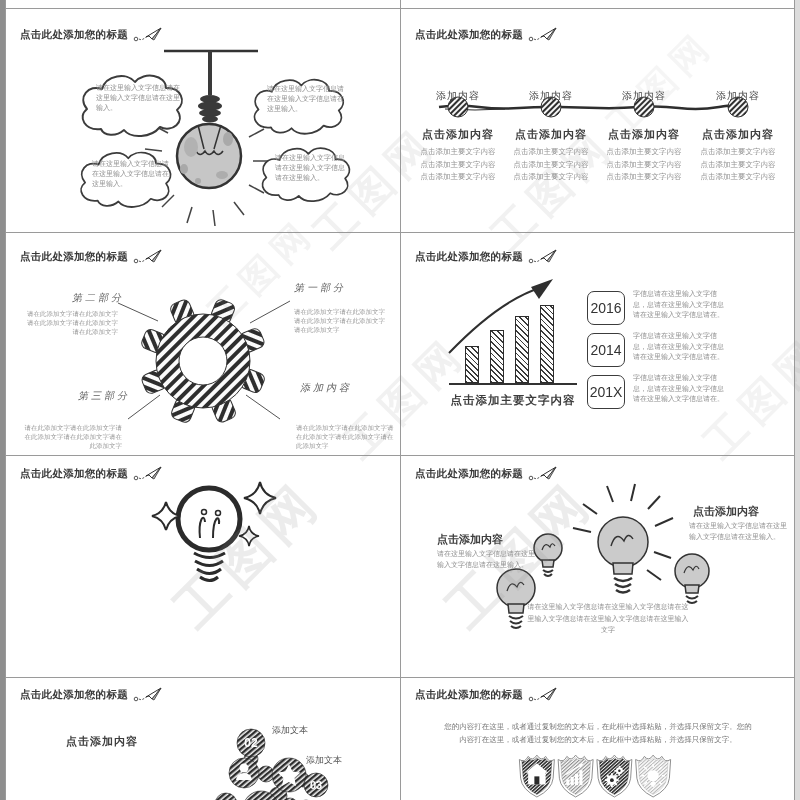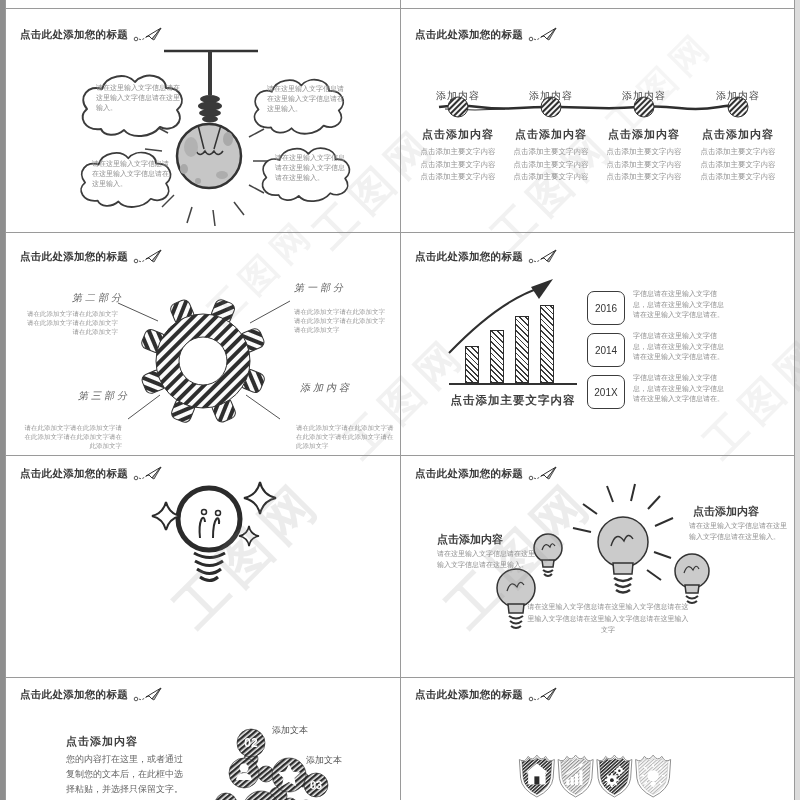--- a/index.html
+++ b/index.html
@@ -12,21 +12,21 @@
                font-size:10.5px;font-weight:bold;color:#383838;letter-spacing:.3px;white-space:nowrap;}
   .abs{position:absolute;}
   .sm{position:absolute;color:#8f8f8f;font-size:7px;line-height:10px;}
   .heading{position:absolute;font-weight:bold;color:#3f3f3f;font-size:11px;white-space:nowrap;}
   .script-label{position:absolute;font-style:italic;color:#5f5f5f;font-size:10px;letter-spacing:3px;white-space:nowrap;}
   .wm{position:absolute;font-weight:bold;transform:rotate(-45deg);white-space:nowrap;
       letter-spacing:8px;color:#8f8f8f;pointer-events:none;z-index:9;}
   .hatch-bar{position:absolute;box-sizing:border-box;border:1.5px solid #2d2d2d;
              background:repeating-linear-gradient(45deg,#3a3a3a 0 1.2px,#fdfdfd 1.2px 4px);}
   .yearbox{position:absolute;width:36px;height:32px;border:1.5px solid #3c3c3c;border-radius:7px;
-           display:flex;align-items:center;justify-content:center;font-size:10px;color:#333;background:#fff;}
+           display:flex;align-items:center;justify-content:center;font-size:14px;color:#333;background:#fff;}
   .tl-col{position:absolute;width:92px;text-align:center;}
   .tl-label{font-size:10px;color:#4a4a4a;letter-spacing:1px;}
   .tl-head{font-weight:bold;color:#3f3f3f;font-size:11px;letter-spacing:1px;}
   .tl-line{font-size:7.5px;color:#929292;line-height:12.5px;white-space:nowrap;}
   svg{display:block;}
 </style>
 </head>
 <body>
 
 <div id="page">
@@ -321,21 +321,20 @@
     <div class="slide-title" style="top:9px;">
       <span>点击此处添加您的标题</span>
       <svg width="30" height="16" viewBox="0 0 30 16">
         <circle cx="3" cy="12" r="1.8" fill="none" stroke="#555" stroke-width="1"></circle>
         <path d="M6,12 C9,14 12,11 14,9" fill="none" stroke="#555" stroke-width="1" stroke-dasharray="2,1.5"></path>
         <polygon points="13,10 28,1 19,12 16,9" fill="#fff" stroke="#333" stroke-width="1"></polygon>
         <polygon points="19,12 28,1 21,13" fill="#b5b5b5" stroke="#333" stroke-width=".8"></polygon>
       </svg>
     </div>
     <div class="heading" style="left:60px;top:56px;letter-spacing:1px;">点击添加内容</div>
-    <div class="abs" style="left:60px;top:74px;width:118px;font-size:9px;line-height:15px;color:#666;">您的内容打在这里，或者通过复制您的文本后，在此框中选择粘贴，并选择只保留文字。</div>
     <svg class="abs" style="left:200px;top:36px;" width="190" height="90" viewBox="0 0 190 90">
       <defs>
         <pattern id="hatch7" width="4" height="4" patternUnits="userSpaceOnUse" patternTransform="rotate(50)">
           <rect width="4" height="4" fill="#f2f2f2"></rect>
             <rect width="2.4" height="4" fill="#2d2d2d"></rect>
         </pattern>
       </defs>
       <g fill="url(#hatch7)" stroke="#222" stroke-width=".6">
         <circle cx="45" cy="45" r="7"></circle>
           <circle cx="60" cy="60" r="8"></circle>
@@ -365,20 +364,21 @@
   <div class="cell" style="left:400px;top:677px;width:395px;height:124px;">
     <div class="slide-title" style="top:9px;">
       <span>点击此处添加您的标题</span>
       <svg width="30" height="16" viewBox="0 0 30 16">
         <circle cx="3" cy="12" r="1.8" fill="none" stroke="#555" stroke-width="1"></circle>
         <path d="M6,12 C9,14 12,11 14,9" fill="none" stroke="#555" stroke-width="1" stroke-dasharray="2,1.5"></path>
         <polygon points="13,10 28,1 19,12 16,9" fill="#fff" stroke="#333" stroke-width="1"></polygon>
         <polygon points="19,12 28,1 21,13" fill="#b5b5b5" stroke="#333" stroke-width=".8"></polygon>
       </svg>
     </div>
+    <div class="abs" style="left:40px;top:42px;width:314px;text-align:center;font-size:7.5px;line-height:13px;color:#777;">您的内容打在这里，或者通过复制您的文本后，在此框中选择粘贴，并选择只保留文字。您的内容打在这里，或者通过复制您的文本后，在此框中选择粘贴，并选择只保留文字。</div>
     <svg class="abs" style="left:72px;top:74px;" width="244" height="50" viewBox="0 0 244 80">
       <defs>
         <pattern id="shDark" width="4" height="4" patternUnits="userSpaceOnUse" patternTransform="rotate(48)">
           <rect width="4" height="4" fill="#f0f0f0"></rect>
             <rect width="2.4" height="4" fill="#252525"></rect>
         </pattern>
         <pattern id="shMid" width="4" height="4" patternUnits="userSpaceOnUse" patternTransform="rotate(48)">
           <rect width="4" height="4" fill="#fafafa"></rect>
             <rect width="1.8" height="4" fill="#8d8d8d"></rect>
         </pattern>

